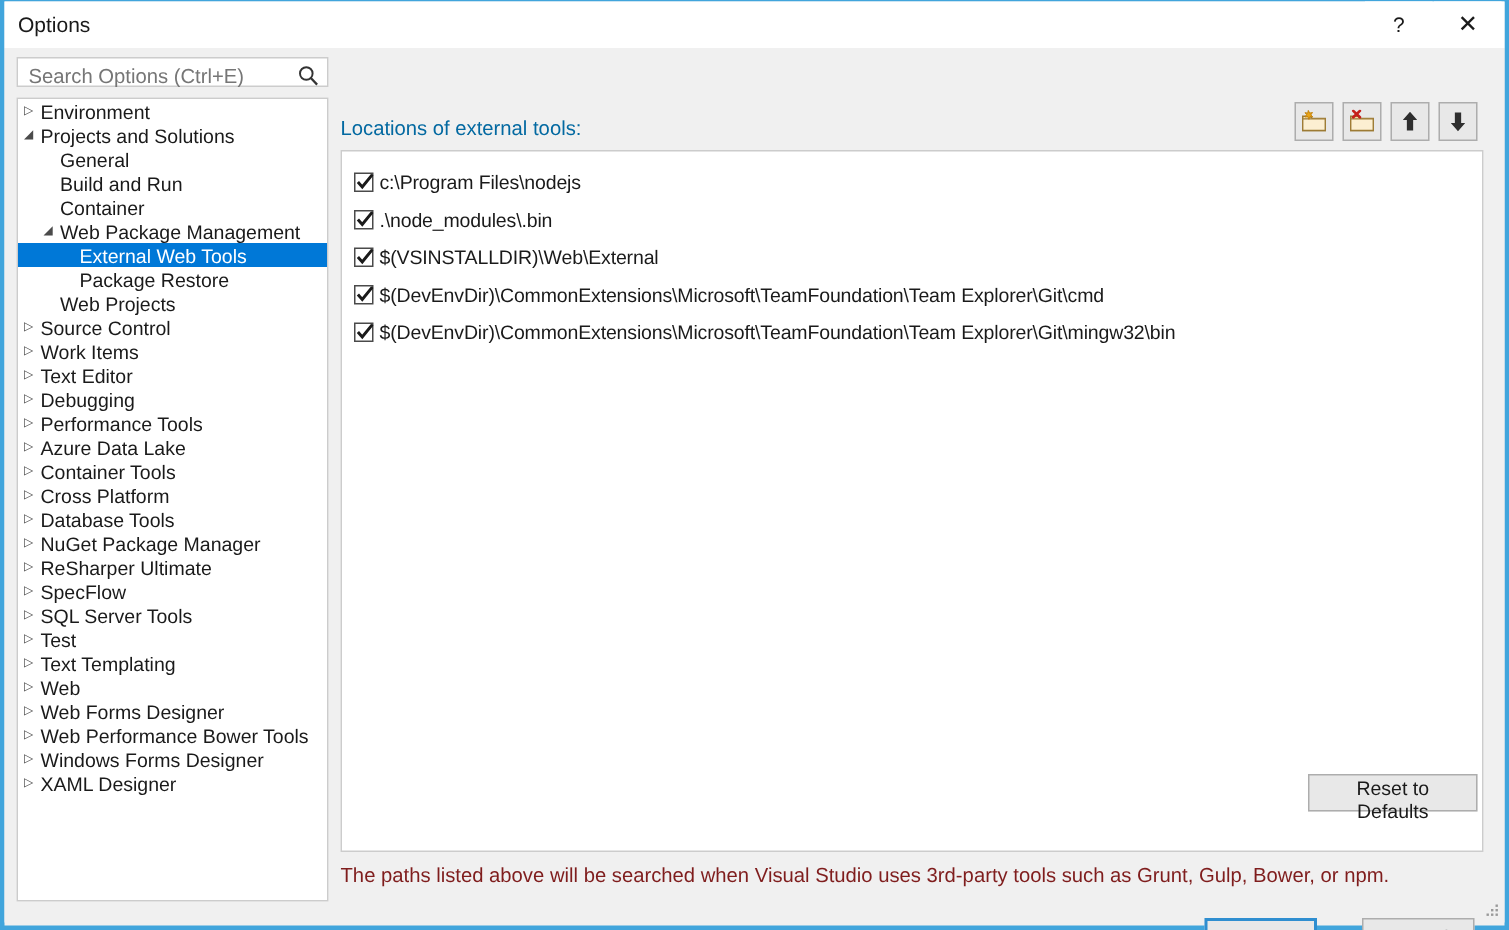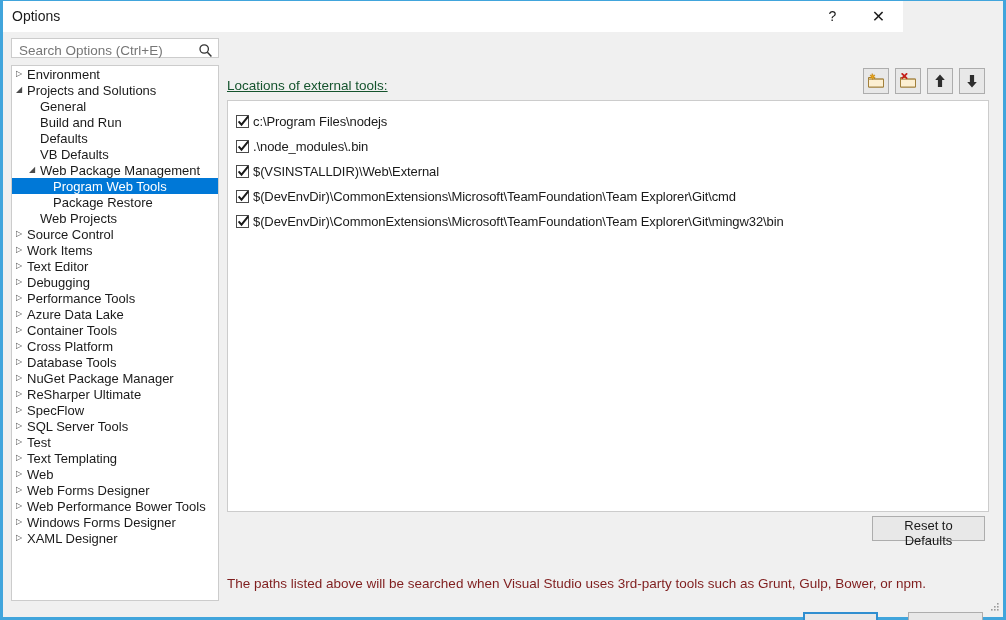--- a/index.html
+++ b/index.html
@@ -14,21 +14,21 @@
   
   #window {
     position: absolute; left: 0; top: 0;
     width: 1006px; height: 620px;
     background: #f0f0f0;
     border: 3px solid #41a5dc;
     border-top-width: 1px;
   }
   #titlebar {
     position: absolute; left: 0; top: 0;
-    width: 900px; height: 31px;
+    width: 1000px; height: 31px;
     background: #ffffff;
     text-align: center;
   }
   #title-text {
     position: absolute; left: 9px; top: 7px;
     font-size: 14px; color: #1a1a1a;
     white-space: nowrap;
   }
   .caption-btn {
     position: absolute; top: 0;
@@ -92,39 +92,38 @@
     color: #ffffff;
   }
   .tw { display: inline-block; width: 11px; flex: 0 0 11px;
         font-size: 8px; line-height: 16px; color: #4b4b4b; }
   .tree-row.selected .tw { color: #ffffff; }
   .tl { display: inline-block; }
 
   
   #content-label {
     position: absolute; left: 224px; top: 46px;
-    font-size: 13.5px; color: #14532d;
+    font-size: 13.5px; color: #0369a1;
     white-space: nowrap;
-    text-decoration: underline;
   }
   #toolbar {
     position: absolute; right: 18px; top: 36px;
     display: flex; gap: 6px;
   }
   .tb-btn {
     width: 26px; height: 26px;
     background: #e8e8e8;
     border: 1px solid #adadad;
     display: flex; align-items: center; justify-content: center;
     cursor: default;
   }
 
   #list-panel {
     position: absolute; left: 224px; top: 68px;
-    width: 762px; height: 412px;
+    width: 762px; height: 468px;
     background: #ffffff;
     border: 1px solid #cccccc;
     overflow: hidden;
     padding: 8px 0 0 8px;
   }
   .list-row {
     height: 25px;
     display: flex; align-items: center;
     white-space: nowrap;
     cursor: default;
@@ -212,33 +211,29 @@
         <div class="tree-row">
           <span class="tw" style="margin-left: 17px;"></span>
           <span class="tl">General</span>
         </div>
         <div class="tree-row">
           <span class="tw" style="margin-left: 17px;"></span>
           <span class="tl">Build and Run</span>
         </div>
         <div class="tree-row">
           <span class="tw" style="margin-left: 17px;"></span>
-          <span class="tl">Defaults</span>
-        </div>
-        <div class="tree-row">
-          <span class="tw" style="margin-left: 17px;"></span>
-          <span class="tl">VB Defaults</span>
+          <span class="tl">Container</span>
         </div>
         <div class="tree-row">
           <span class="tw" style="margin-left: 17px;">◢</span>
           <span class="tl">Web Package Management</span>
         </div>
         <div class="tree-row selected">
           <span class="tw" style="margin-left: 30px;"></span>
-          <span class="tl">Program Web Tools</span>
+          <span class="tl">External Web Tools</span>
         </div>
         <div class="tree-row">
           <span class="tw" style="margin-left: 30px;"></span>
           <span class="tl">Package Restore</span>
         </div>
         <div class="tree-row">
           <span class="tw" style="margin-left: 17px;"></span>
           <span class="tl">Web Projects</span>
         </div>
         <div class="tree-row">

